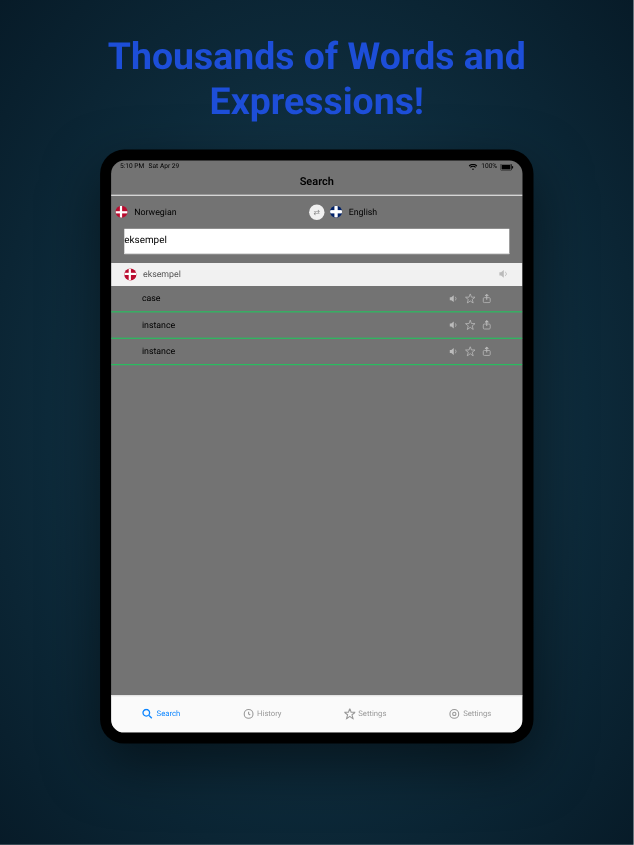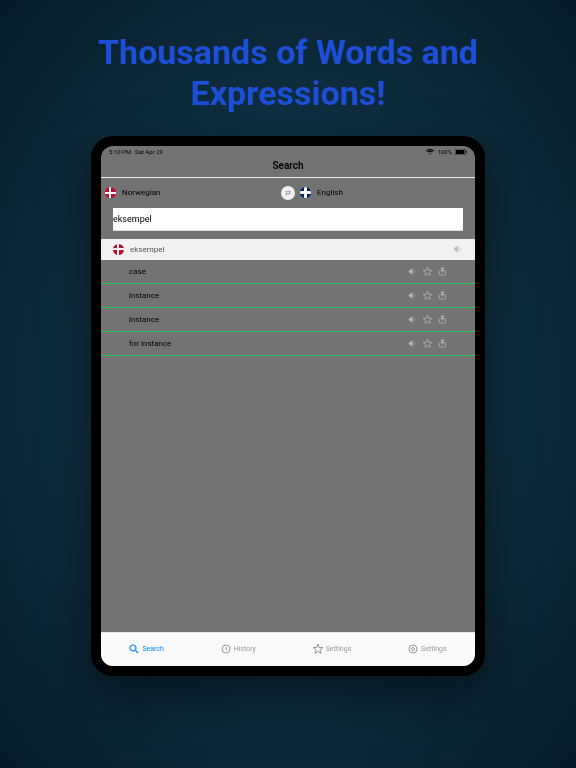--- a/index.html
+++ b/index.html
@@ -152,42 +152,20 @@
             </span>
           <span>
               <svg width="9" height="9" viewBox="0 0 10 10">
                 <path d="M5 0l2 2-.7.7L5.5 1.9V6h-1V1.9L3.7 2.7 3 2z" fill="#bbb"></path>
                 <rect x="1.5" y="4" width="7" height="5" rx="1" fill="none" stroke="#bbb" stroke-width="0.8"></rect>
               </svg>
             </span>
         </span>
       </div>
 
-      <div class="result-row">
-        <span>for instance</span>
-        <span class="actions">
-          <span>
-              <svg width="9" height="9" viewBox="0 0 10 10">
-                <path d="M1 3.5h1.5L5 1.5v7L2.5 6.5H1z" fill="#bbb"></path>
-                <path d="M6.2 3.2a2 2 0 010 3.6" stroke="#bbb" stroke-width="0.8" fill="none"></path>
-              </svg>
-            </span>
-          <span>
-              <svg width="9" height="9" viewBox="0 0 10 10">
-                <path d="M5 0l1.2 3.5H10L7 5.8 8 9.5 5 7.3 2 9.5 3 5.8 0 3.5h3.8z" fill="none" stroke="#bbb" stroke-width="0.8"></path>
-              </svg>
-            </span>
-          <span>
-              <svg width="9" height="9" viewBox="0 0 10 10">
-                <path d="M5 0l2 2-.7.7L5.5 1.9V6h-1V1.9L3.7 2.7 3 2z" fill="#bbb"></path>
-                <rect x="1.5" y="4" width="7" height="5" rx="1" fill="none" stroke="#bbb" stroke-width="0.8"></rect>
-              </svg>
-            </span>
-        </span>
-      </div>
     </div>
 
     <div class="tab-bar">
       <div class="tab active">
         <span class="tab-icon">
             <svg width="10" height="10" viewBox="0 0 10 10">
               <circle cx="4" cy="4" r="3" fill="none" stroke="currentColor" stroke-width="1.2"></circle>
               <line x1="6.5" y1="6.5" x2="9" y2="9" stroke="currentColor" stroke-width="1.2"></line>
             </svg>
           </span>

